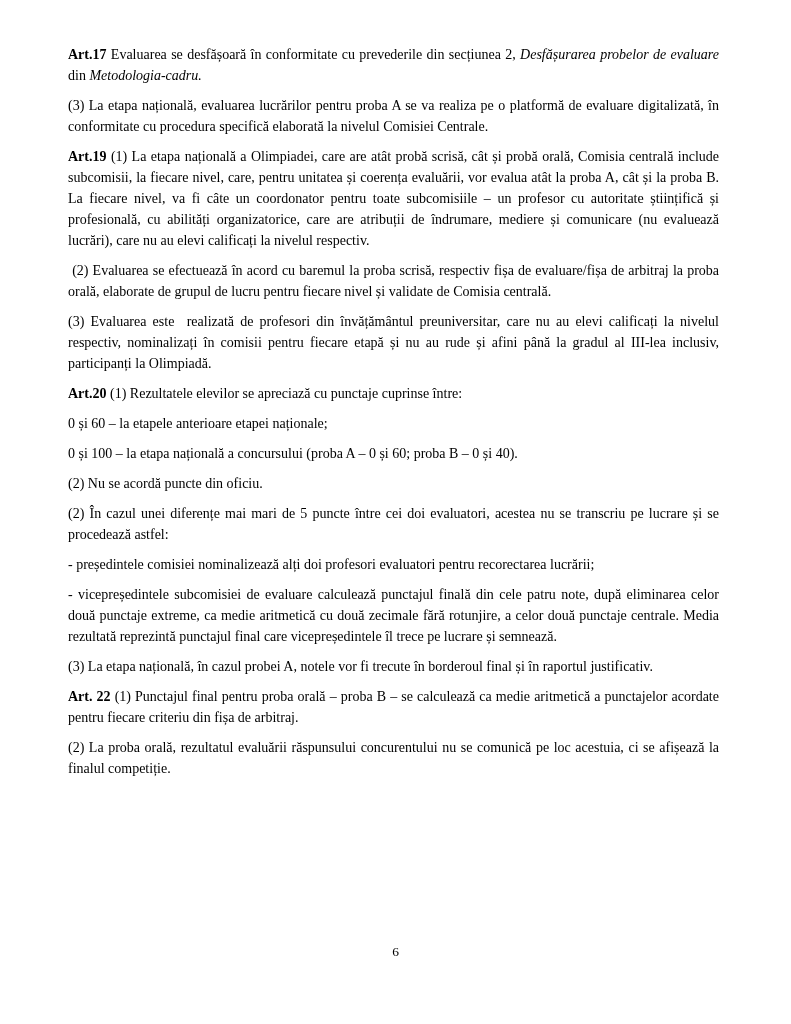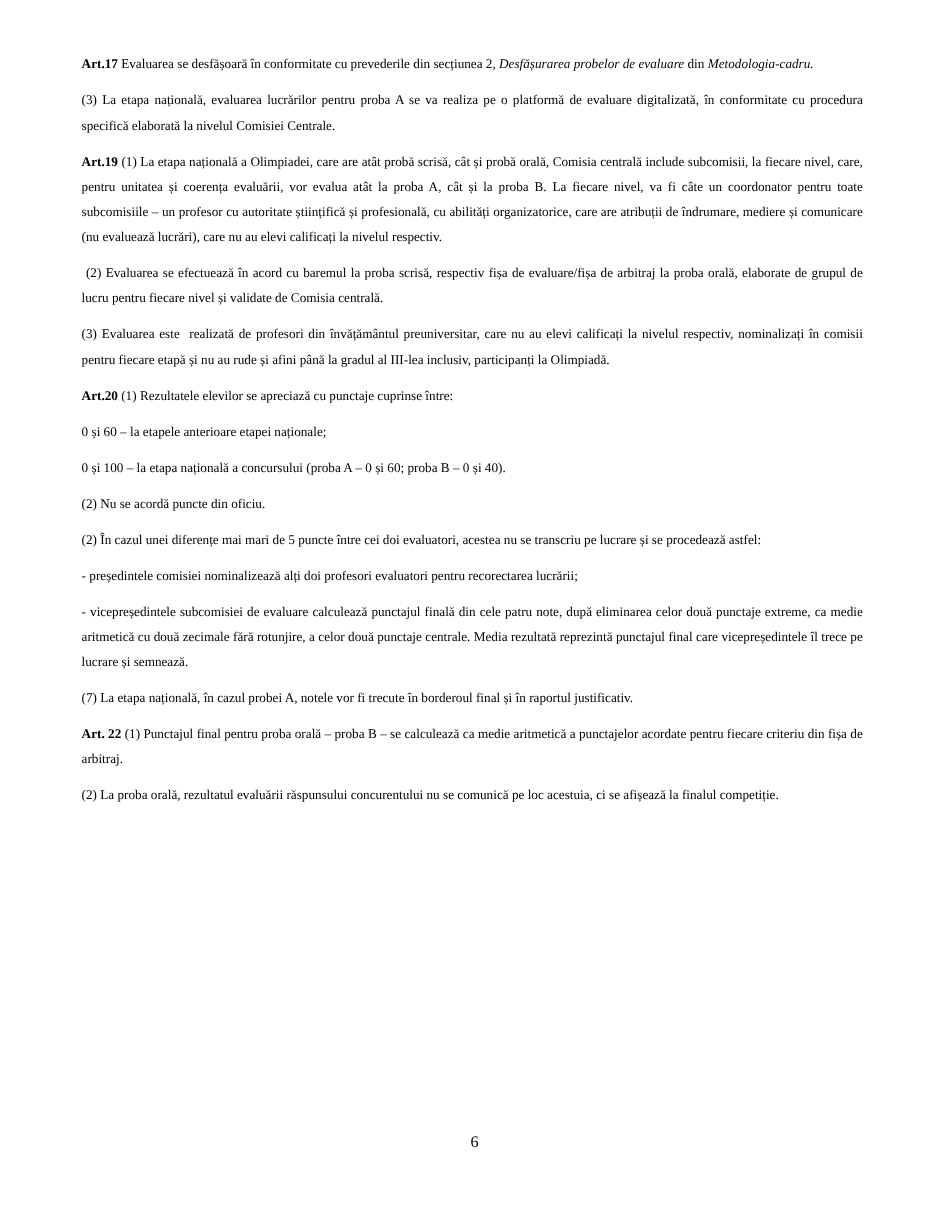--- a/index.html
+++ b/index.html
@@ -12,21 +12,21 @@
     width: 791px;
     height: 1024px;
     background: #ffffff;
     box-sizing: border-box;
     padding: 44px 68px 0 68px;
     font-family: "Liberation Serif", "DejaVu Serif", serif;
     color: #000000;
     overflow: hidden;
   }
   .para {
-    font-size: 11px;
+    font-size: 14px;
     line-height: 21px;
     margin: 0 4px 9px 0;
     text-align: justify;
     white-space: pre-wrap;
   }
   .bold { font-weight: bold; }
   .italic { font-style: italic; }
   .page-number {
     position: absolute;
     left: 0;
@@ -47,18 +47,18 @@
       <p class="para"><span class="bold">Art.19</span><span> (1) La etapa națională a Olimpiadei, care are atât probă scrisă, cât și probă orală, Comisia centrală include subcomisii, la fiecare nivel, care, pentru unitatea și coerența evaluării, vor evalua atât la proba A, cât și la proba B. La fiecare nivel, va fi câte un coordonator pentru toate subcomisiile – un profesor cu autoritate științifică și profesională, cu abilități organizatorice, care are atribuții de îndrumare, mediere și comunicare (nu evaluează lucrări), care nu au elevi calificați la nivelul respectiv.</span></p>
       <p class="para"><span> (2) Evaluarea se efectuează în acord cu baremul la proba scrisă, respectiv fișa de evaluare/fișa de arbitraj la proba orală, elaborate de grupul de lucru pentru fiecare nivel și validate de Comisia centrală.</span></p>
       <p class="para"><span>(3) Evaluarea este  realizată de profesori din învățământul preuniversitar, care nu au elevi calificați la nivelul respectiv, nominalizați în comisii pentru fiecare etapă și nu au rude și afini până la gradul al III-lea inclusiv, participanți la Olimpiadă.</span></p>
       <p class="para"><span class="bold">Art.20</span><span> (1) Rezultatele elevilor se apreciază cu punctaje cuprinse între:</span></p>
       <p class="para"><span>0 și 60 – la etapele anterioare etapei naționale;</span></p>
       <p class="para"><span>0 și 100 – la etapa națională a concursului (proba A – 0 și 60; proba B – 0 și 40).</span></p>
       <p class="para"><span>(2) Nu se acordă puncte din oficiu.</span></p>
       <p class="para"><span>(2) În cazul unei diferențe mai mari de 5 puncte între cei doi evaluatori, acestea nu se transcriu pe lucrare și se procedează astfel:</span></p>
       <p class="para"><span>- președintele comisiei nominalizează alți doi profesori evaluatori pentru recorectarea lucrării;</span></p>
       <p class="para"><span>- vicepreședintele subcomisiei de evaluare calculează punctajul finală din cele patru note, după eliminarea celor două punctaje extreme, ca medie aritmetică cu două zecimale fără rotunjire, a celor două punctaje centrale. Media rezultată reprezintă punctajul final care vicepreședintele îl trece pe lucrare și semnează.</span></p>
-      <p class="para"><span>(7) La etapa națională, în cazul probei A, notele vor fi trecute în borderoul final și în raportul justificativ.</span></p>
+      <p class="para"><span>(3) La etapa națională, în cazul probei A, notele vor fi trecute în borderoul final și în raportul justificativ.</span></p>
       <p class="para"><span class="bold">Art. 22</span><span> (1) Punctajul final pentru proba orală – proba B – se calculează ca medie aritmetică a punctajelor acordate pentru fiecare criteriu din fișa de arbitraj.</span></p>
       <p class="para"><span>(2) La proba orală, rezultatul evaluării răspunsului concurentului nu se comunică pe loc acestuia, ci se afișează la finalul competiție.</span></p>
     </div>
   <div class="page-number">6</div>
 </div>
 
 </body></html>

